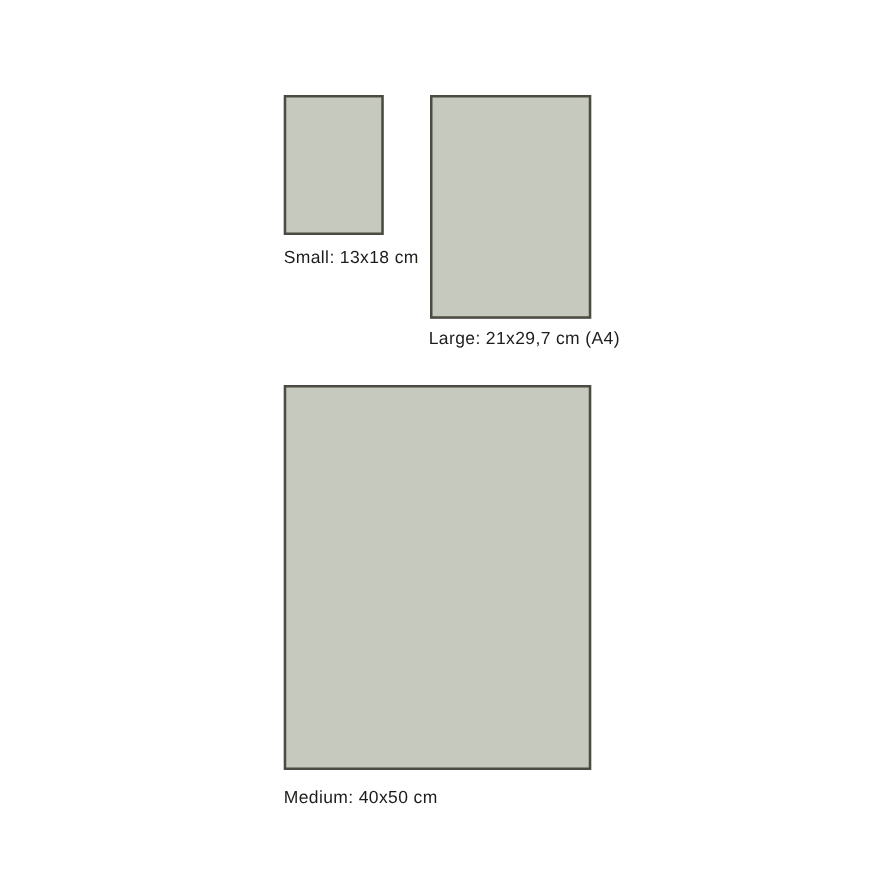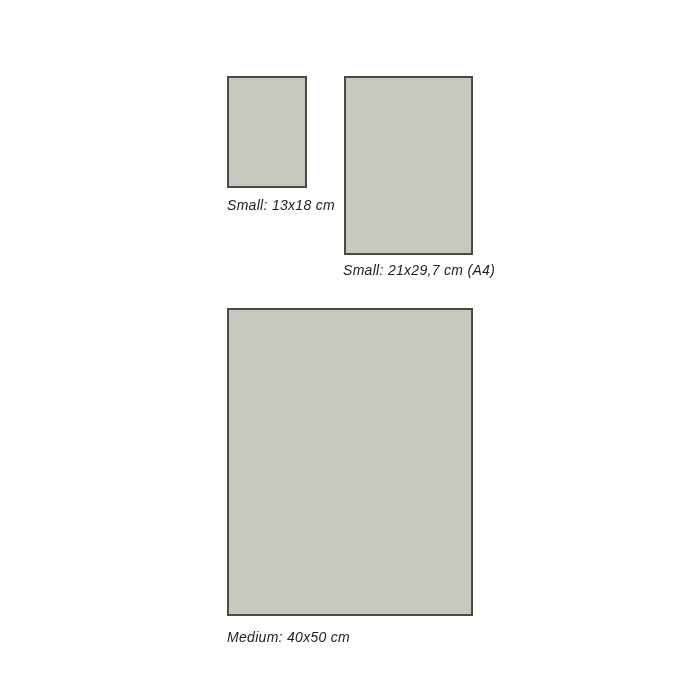--- a/index.html
+++ b/index.html
@@ -7,21 +7,20 @@
     padding: 0;
     background: #ffffff;
   }
   .canvas {
     position: relative;
     width: 700px;
     height: 700px;
     background: #ffffff;
     overflow: hidden;
     font-family: "Liberation Sans", sans-serif;
-    font-style: italic;
   }
   .size-rect {
     position: absolute;
     box-sizing: border-box;
     background: #c6c9bd;
     border: 2px solid #4b4b43;
   }
   .rect-small  { left: 227px; top: 76px;  width: 80px;  height: 112px; }
   .rect-medium { left: 344px; top: 76px;  width: 129px; height: 179px; }
   .rect-large  { left: 227px; top: 308px; width: 246px; height: 308px; }
@@ -40,18 +39,18 @@
 </style>
 </head>
 <body>
 
 <div class="canvas">
 
   <div class="size-rect rect-small"></div>
   <div class="size-label label-small">Small: 13x18 cm</div>
 
   <div class="size-rect rect-medium"></div>
-  <div class="size-label label-medium">Small: 21x29,7 cm (A4)</div>
+  <div class="size-label label-medium">Large: 21x29,7 cm (A4)</div>
 
   <div class="size-rect rect-large"></div>
   <div class="size-label label-large">Medium: 40x50 cm</div>
 
 </div>
 
 </body></html>

